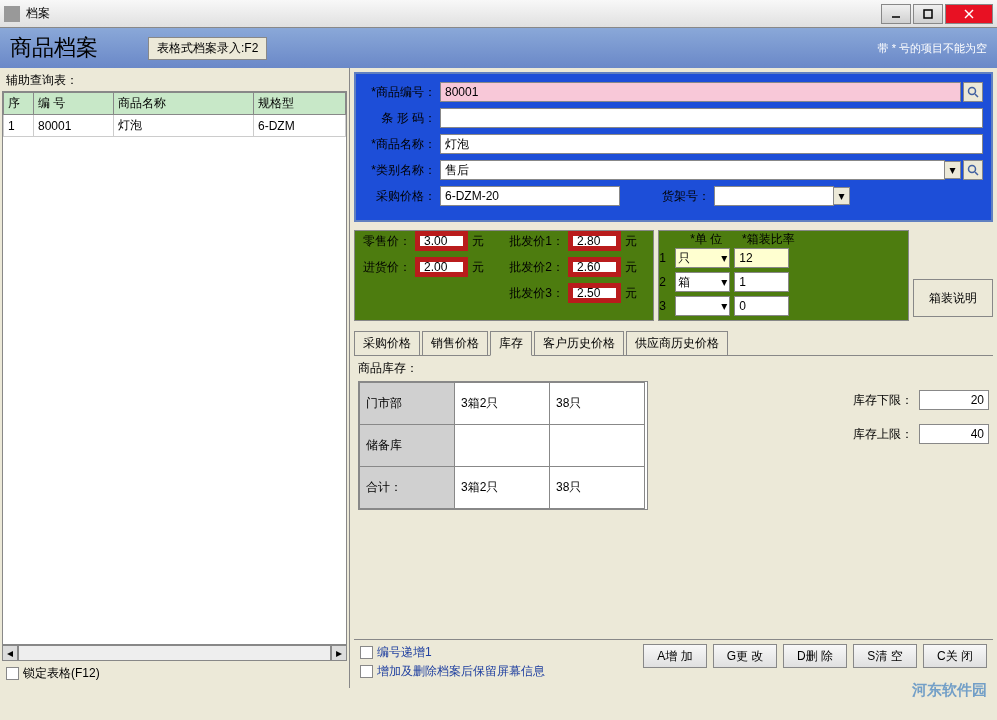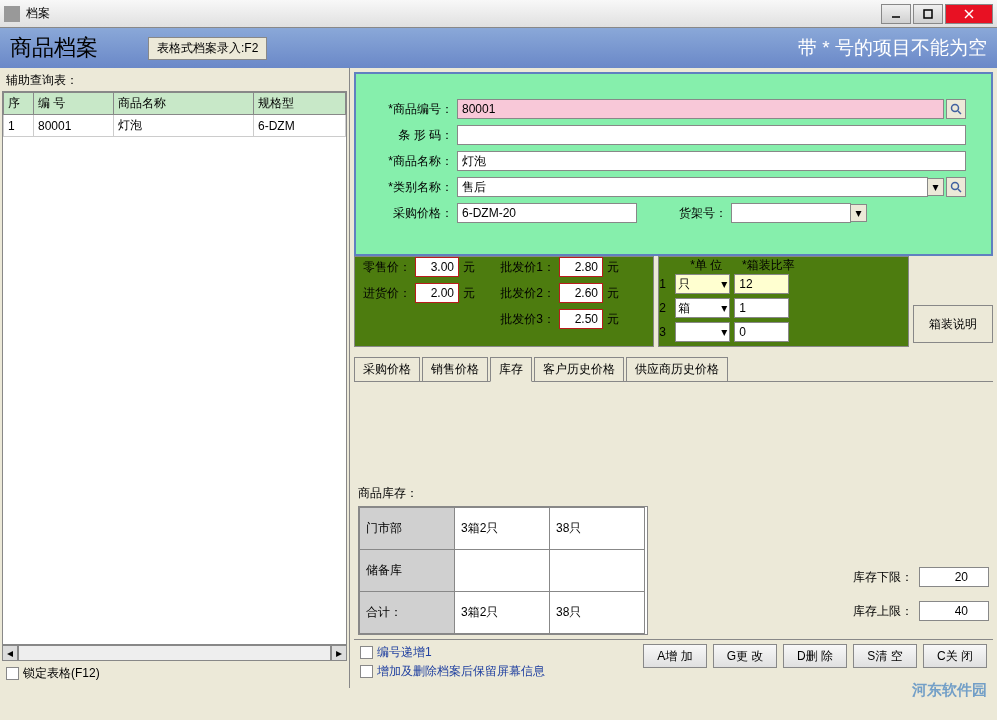--- a/index.html
+++ b/index.html
@@ -9,75 +9,75 @@
 .titlebar .icon { width: 16px; height: 16px; background: #999; margin-right: 6px; }
 .titlebar .title { flex: 1; }
 .win-btns { display: flex; gap: 2px; }
 .win-btn { width: 30px; height: 20px; background: linear-gradient(#f0f0f0,#d0d0d0); border: 1px solid #888; display: flex; align-items: center; justify-content: center; cursor: pointer; }
 .win-btn.close { background: #e81123; color: #fff; width: 48px; }
 .win-btn svg { width: 10px; height: 10px; }
 
 .header { height: 40px; background: linear-gradient(#8aa8d8, #6a88c8); display: flex; align-items: center; padding: 0 10px; color: #000; }
 .header-title { font-size: 22px; color: #000; }
 .header-btn { margin-left: 50px; background: #ece9d8; border: 1px solid #888; padding: 2px 8px; }
-.header-right { margin-left: auto; color: #fff; font-size: 19px; }
+.header-right { margin-left: auto; color: #fff; font-size: 11px; }
 
 .content { display: flex; height: 620px; }
 .left-panel { width: 350px; border-right: 1px solid #888; display: flex; flex-direction: column; background: #ece9d8; padding: 2px; }
 .left-label { padding: 2px 4px; }
 .left-table { flex: 1; background: #fff; border: 1px solid #888; overflow: hidden; }
 .left-table table { width: 100%; border-collapse: collapse; }
 .left-table th { background: #c8e8c8; border: 1px solid #888; padding: 2px 4px; text-align: left; font-weight: normal; }
 .left-table td { border: 1px solid #ccc; padding: 2px 4px; background: #fff; }
 .left-scroll { height: 16px; display: flex; }
 .scroll-arrow { width: 16px; height: 16px; background: #ddd; border: 1px solid #888; display: flex; align-items: center; justify-content: center; }
 .scroll-track { flex: 1; background: #eee; border: 1px solid #888; }
 .left-bottom { padding: 4px; display: flex; align-items: center; }
 .checkbox { width: 13px; height: 13px; border: 1px solid #888; background: #fff; margin-right: 4px; }
 
 .right-panel { flex: 1; display: flex; flex-direction: column; padding: 4px; }
-.form-box { border: 2px solid #6080c0; background: #86efac; padding: 25px; margin-bottom: 0; }
+.form-box { border: 2px solid #6080c0; background: #1d4ed8; padding: 8px; margin-bottom: 8px; }
 .form-row { display: flex; align-items: center; margin-bottom: 6px; }
 .form-label { width: 72px; text-align: right; margin-right: 4px; }
 .form-input { border: 1px solid #888; background: #fff; height: 20px; padding: 0 4px; }
 .form-input.pink { background: #f8c8d8; }
 .form-input.wide { flex: 1; }
 .search-btn { width: 20px; height: 20px; border: 1px solid #888; background: #ece9d8; margin-left: 2px; display: flex; align-items: center; justify-content: center; }
 .dropdown-btn { width: 16px; height: 18px; background: #ece9d8; border: 1px solid #888; border-left: none; display: flex; align-items: center; justify-content: center; }
 
 .price-section { display: flex; gap: 4px; margin-bottom: 4px; }
 .price-box { border: 1px solid #888; background: #4d7c0f; }
 .price-box.left { flex: 1.2; }
 .price-box.right { flex: 1; position: relative; }
 .price-row { display: flex; align-items: center; margin-bottom: 6px; gap: 4px; }
 .price-label { text-align: right; }
-.price-input { border: 1px solid #b91c1c; background: #fff; width: 44px; height: 20px; text-align: right; padding: 0 4px; }
+.price-input { border: 5px solid #b91c1c; background: #fff; width: 53px; height: 20px; padding: 0 4px; }
 .unit-header { display: flex; font-size: 12px; }
 .unit-row { display: flex; align-items: center; margin-bottom: 4px; gap: 4px; }
 .unit-num { width: 12px; }
 .unit-select { border: 1px solid #888; background: #ffffd0; width: 55px; height: 20px; display: flex; align-items: center; padding: 0 2px; }
 .unit-select.white { background: #fff; }
 .unit-ratio { border: 1px solid #888; background: #ffffd0; width: 55px; height: 20px; padding: 0 4px; }
 .unit-ratio.white { background: #fff; }
 
 .tabs { display: flex; border-bottom: 1px solid #888; margin-top: 6px; }
 .tab { padding: 3px 8px; border: 1px solid #888; border-bottom: none; background: #ece9d8; margin-right: 2px; cursor: pointer; }
 .tab.active { background: #ece9d8; border-bottom: 1px solid #ece9d8; margin-bottom: -1px; }
 
-.stock-area { flex: 1; background: #ece9d8; padding: 4px; display: flex; align-items: flex-end; }
+.stock-area { flex: 1; background: #ece9d8; padding: 4px; display: flex; }
 .stock-left { flex: 1; }
 .stock-label { margin-bottom: 4px; }
 .stock-table { background: #fff; border: 1px solid #888; }
 .stock-table table { border-collapse: collapse; }
 .stock-table th { background: #c8e8c8; border: 1px solid #888; padding: 2px 6px; font-weight: normal; width: 95px; text-align: left; }
 .stock-table td { border: 1px solid #888; padding: 12px 6px; background: #fff; width: 95px; }
 .stock-table td.gray { background: #d0d0d0; }
 .stock-right { width: 180px; padding-top: 30px; }
 .stock-limit-row { display: flex; align-items: center; margin-bottom: 14px; justify-content: flex-end; }
-.stock-limit-input { border: 1px solid #888; background: #fff; width: 70px; height: 20px; text-align: right; padding: 0 20px; margin-left: 6px; }
+.stock-limit-input { border: 1px solid #888; background: #fff; width: 70px; height: 20px; text-align: right; padding: 0 4px; margin-left: 6px; }
 
 .footer { border-top: 1px solid #888; padding: 4px 6px; display: flex; }
 .footer-checks { display: flex; flex-direction: column; gap: 2px; color: #2040a0; }
 .footer-check { display: flex; align-items: center; }
 .footer-btns { margin-left: auto; display: flex; gap: 6px; border-radius: 10px; }
 .footer-btn { width: 64px; height: 24px; border: 1px solid #888; background: linear-gradient(#f8f8f8,#e0e0e0); cursor: pointer; }
 
 .watermark { position: absolute; right: 10px; bottom: 20px; color: #4080c0; font-size: 15px; font-weight: bold; opacity: 0.7; pointer-events: none; }
 </style>
 </head>

